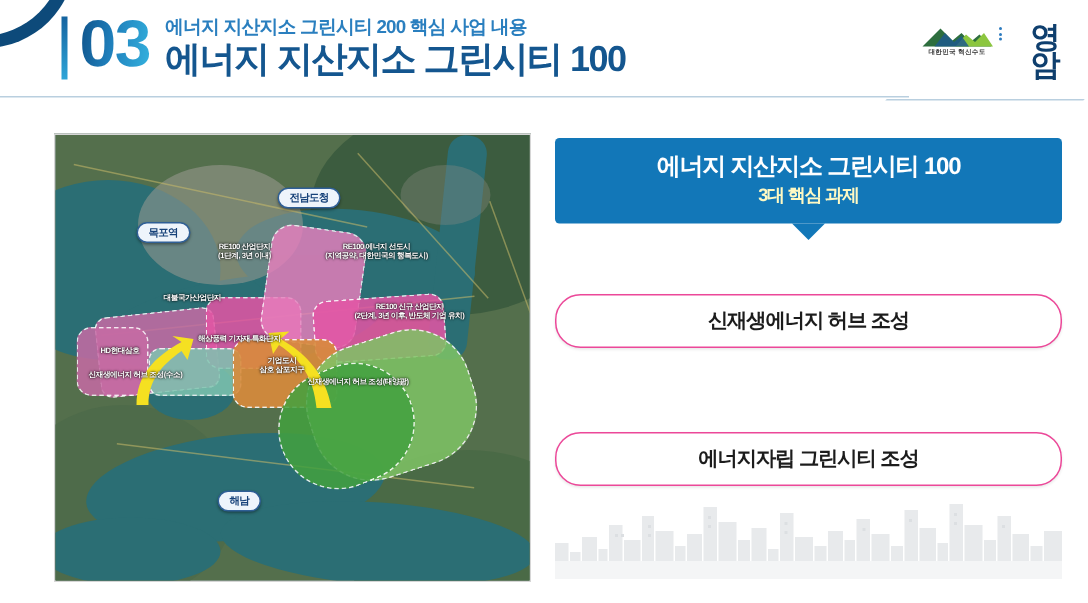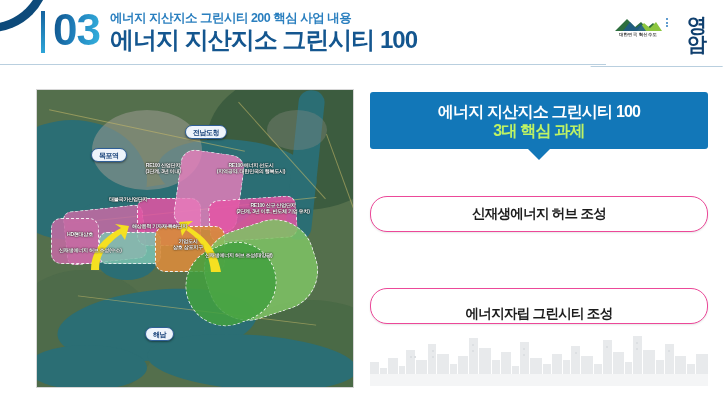--- a/index.html
+++ b/index.html
@@ -100,36 +100,36 @@
   .arrow{position:absolute;}
 
   
   .panel{position:absolute;left:370px;top:92px;width:338px;height:294px;}
   .banner{
     position:absolute;left:0;top:0;width:338px;height:57px;
     background:#1277b8;border-radius:3px;
     display:flex;flex-direction:column;align-items:center;justify-content:center;
   }
   .banner-l1{font-size:16px;font-weight:bold;color:#ffffff;letter-spacing:-0.8px;line-height:19px;}
-  .banner-l2{font-size:16px;font-weight:bold;color:#bef264;letter-spacing:-0.8px;line-height:19px;}
+  .banner-l2{font-size:12px;font-weight:bold;color:#fef9c3;letter-spacing:-0.8px;line-height:19px;}
   .banner-tip{
     position:absolute;left:50%;top:57px;margin-left:-11px;
     width:0;height:0;border-left:11px solid transparent;border-right:11px solid transparent;
     border-top:11px solid #1277b8;
   }
   .task{
     position:absolute;left:0;width:336px;height:34px;
     background:#ffffff;border:1px solid #ec4899;border-radius:17px;
     display:flex;align-items:center;justify-content:center;
     box-shadow:0 1px 2px rgba(0,0,0,.10);
   }
   .task span{font-size:13.5px;font-weight:bold;color:#1c1c1c;letter-spacing:-0.7px;}
   .task.t1{top:104px;}
   .task.t2{top:150px;}
-  .task.t3{top:196px;align-items:flex-end;}
+  .task.t3{top:196px;}
 
   .skyline{position:absolute;left:370px;top:330px;width:338px;height:56px;}
   .skyline svg{display:block;width:338px;height:56px;}
 </style>
 </head>
 <body>
 
 <div class="slide">
 
   <div class="hdr">

